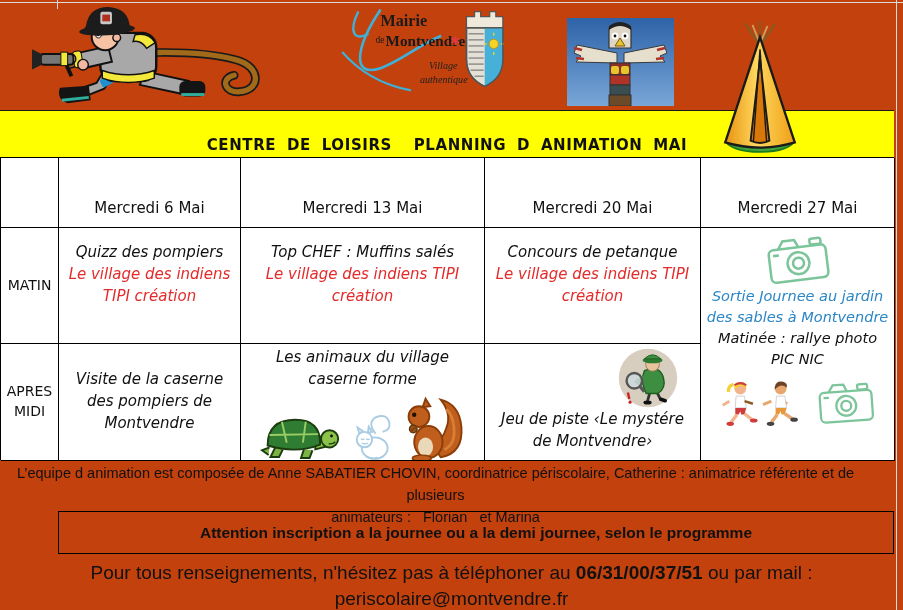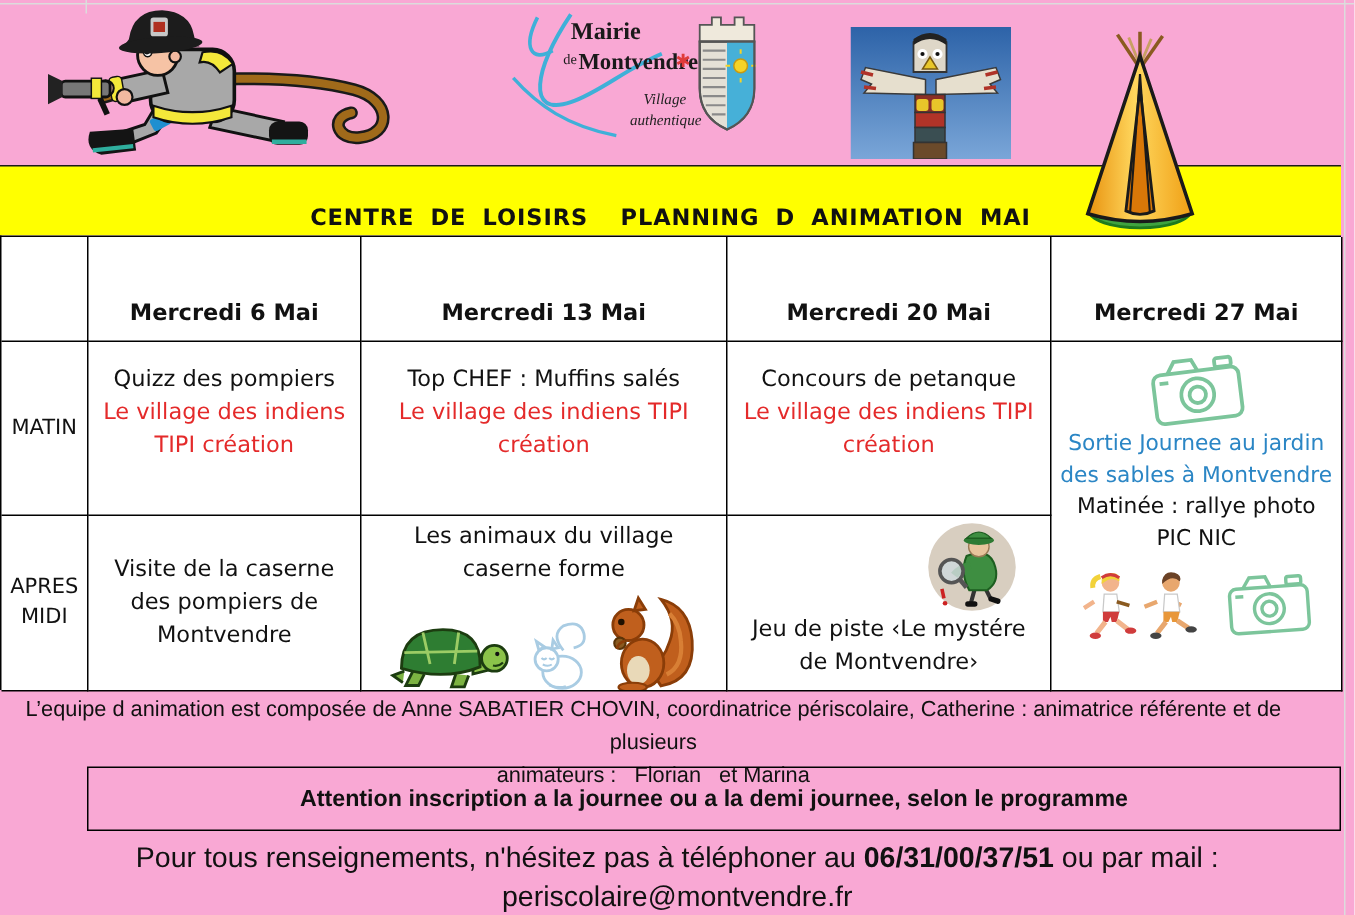--- a/index.html
+++ b/index.html
@@ -1,36 +1,36 @@
 <!DOCTYPE html>
 <html><head>
 <meta charset="utf-8">
 <style>
   html,body{margin:0;padding:0;background:#fff;}
-  .page{position:relative;width:903px;height:610px;background:#f9a8d4;overflow:hidden;
+  .page{position:relative;width:903px;height:610px;background:#c2410c;overflow:hidden;
         font-family:"DejaVu Sans",sans-serif;color:#111;}
   .gridh{position:absolute;height:1px;background:#dcdcdc;}
   .gridv{position:absolute;width:1px;background:#dcdcdc;}
   .art{position:absolute;}
   
   .banner{position:absolute;left:0;top:110px;width:894px;height:47px;background:#ffff00;
           border-top:1px solid #1a1a1a;box-sizing:border-box;display:flex;align-items:flex-end;
           justify-content:center;padding-bottom:3px;z-index:1;}
   .banner span{font-weight:bold;font-size:15px;letter-spacing:.6px;word-spacing:5px;white-space:pre;}
   
   .ptable{position:absolute;left:0;top:157px;width:894px;height:303px;display:grid;
           grid-template-columns:58px 182px 244px 216px 194px;grid-template-rows:70px 116px 117px;
           box-sizing:border-box;border-top:1.6px solid #000;border-left:1.6px solid #000;
           background:#fff;z-index:2;}
   .cell{border-right:1.6px solid #000;border-bottom:1.6px solid #000;box-sizing:border-box;
         display:flex;flex-direction:column;align-items:center;text-align:center;
         font-size:15px;line-height:1.45;overflow:hidden;}
-  .hcell{justify-content:flex-end;padding-bottom:7px;font-weight:bold;}
+  .hcell{justify-content:flex-end;padding-bottom:7px;}
   .lcell{justify-content:center;font-size:14px;line-height:1.4;padding:0 2px;}
-  .acell{justify-content:flex-start;padding:14px 5px 0 5px;}
+  .acell{justify-content:flex-start;padding:14px 5px 0 5px;font-style:italic;}
   .tight{padding-top:3px;}
   .red{color:#e42a2a;}
   .blue{color:#2b86c5;}
   .m27{grid-column:5;grid-row:2/4;padding:6px 2px 0 2px;font-size:14.5px;}
   .m27 .blue{font-size:14.5px;line-height:1.45;text-align:center;}
   .iconrow{display:flex;align-items:flex-end;justify-content:center;gap:8px;margin-top:2px;}
   .iconrow2{display:flex;align-items:center;justify-content:center;gap:12px;margin-top:5px;}
   .iconright{width:100%;display:flex;justify-content:flex-end;padding-right:16px;box-sizing:border-box;}
   
   .team{position:absolute;left:0;top:463px;width:871px;text-align:center;

